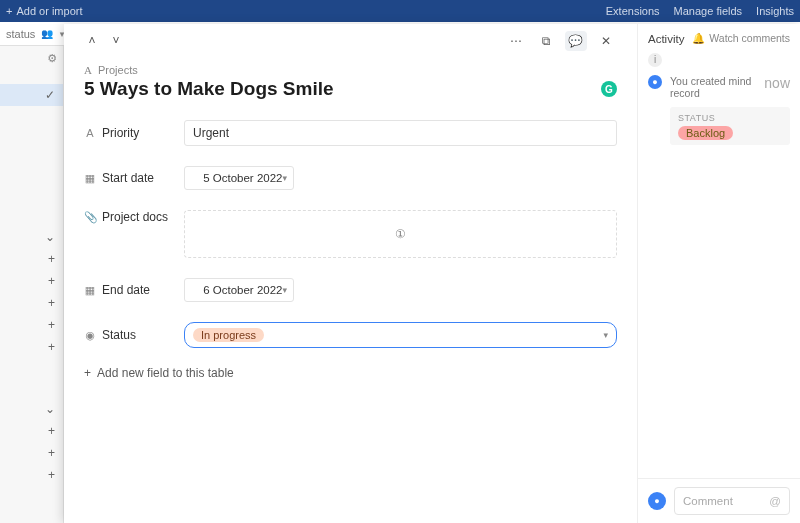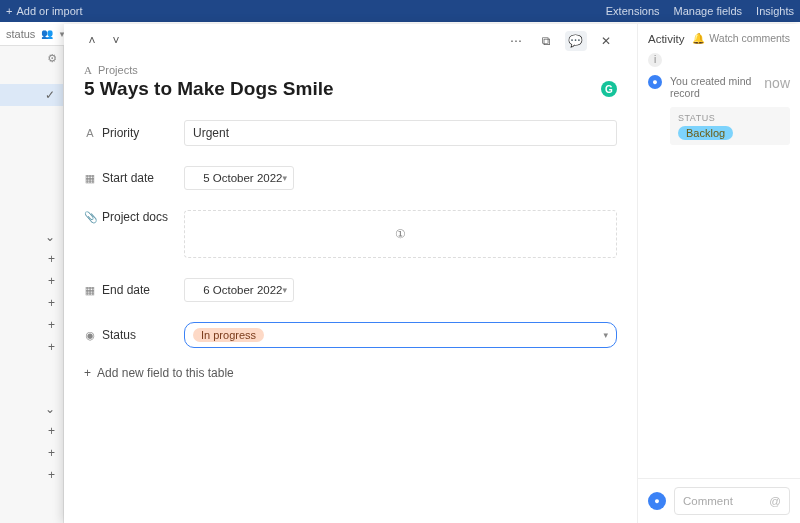--- a/index.html
+++ b/index.html
@@ -126,21 +126,21 @@
     .status-select {
       border:1.5px solid #3b82f6; border-radius:10px; height:26px;
       display:flex; align-items:center; padding:0 8px; font-size:12px;
       justify-content:space-between;
     }
     .tag {
       background:#fdd9c6; color:#7a3b1b; border-radius:10px;
       padding:1px 8px; font-size:11px;
     }
     .tag-y {
-      background:#7dd3fc; color:#6b5b12; border-radius:10px;
+      background:#fca5a5; color:#6b5b12; border-radius:10px;
       padding:1px 8px; font-size:11px;
     }
     .add-field { color:#5a5a5a; font-size:12px; margin-top:18px; display:flex; gap:6px; cursor:pointer;}
 
     
     .act-head { display:flex; align-items:center; padding:8px 10px; }
     .act-head .t { color:#444; font-size:11.5px; }
     .act-head .watch { margin-left:auto; color:#888; font-size:10.5px; display:flex; gap:4px; }
     .act-body { padding:0 10px; font-size:11px; color:#888; flex:1; overflow:hidden;}
     .act-row { display:flex; gap:8px; margin-bottom:8px; }

